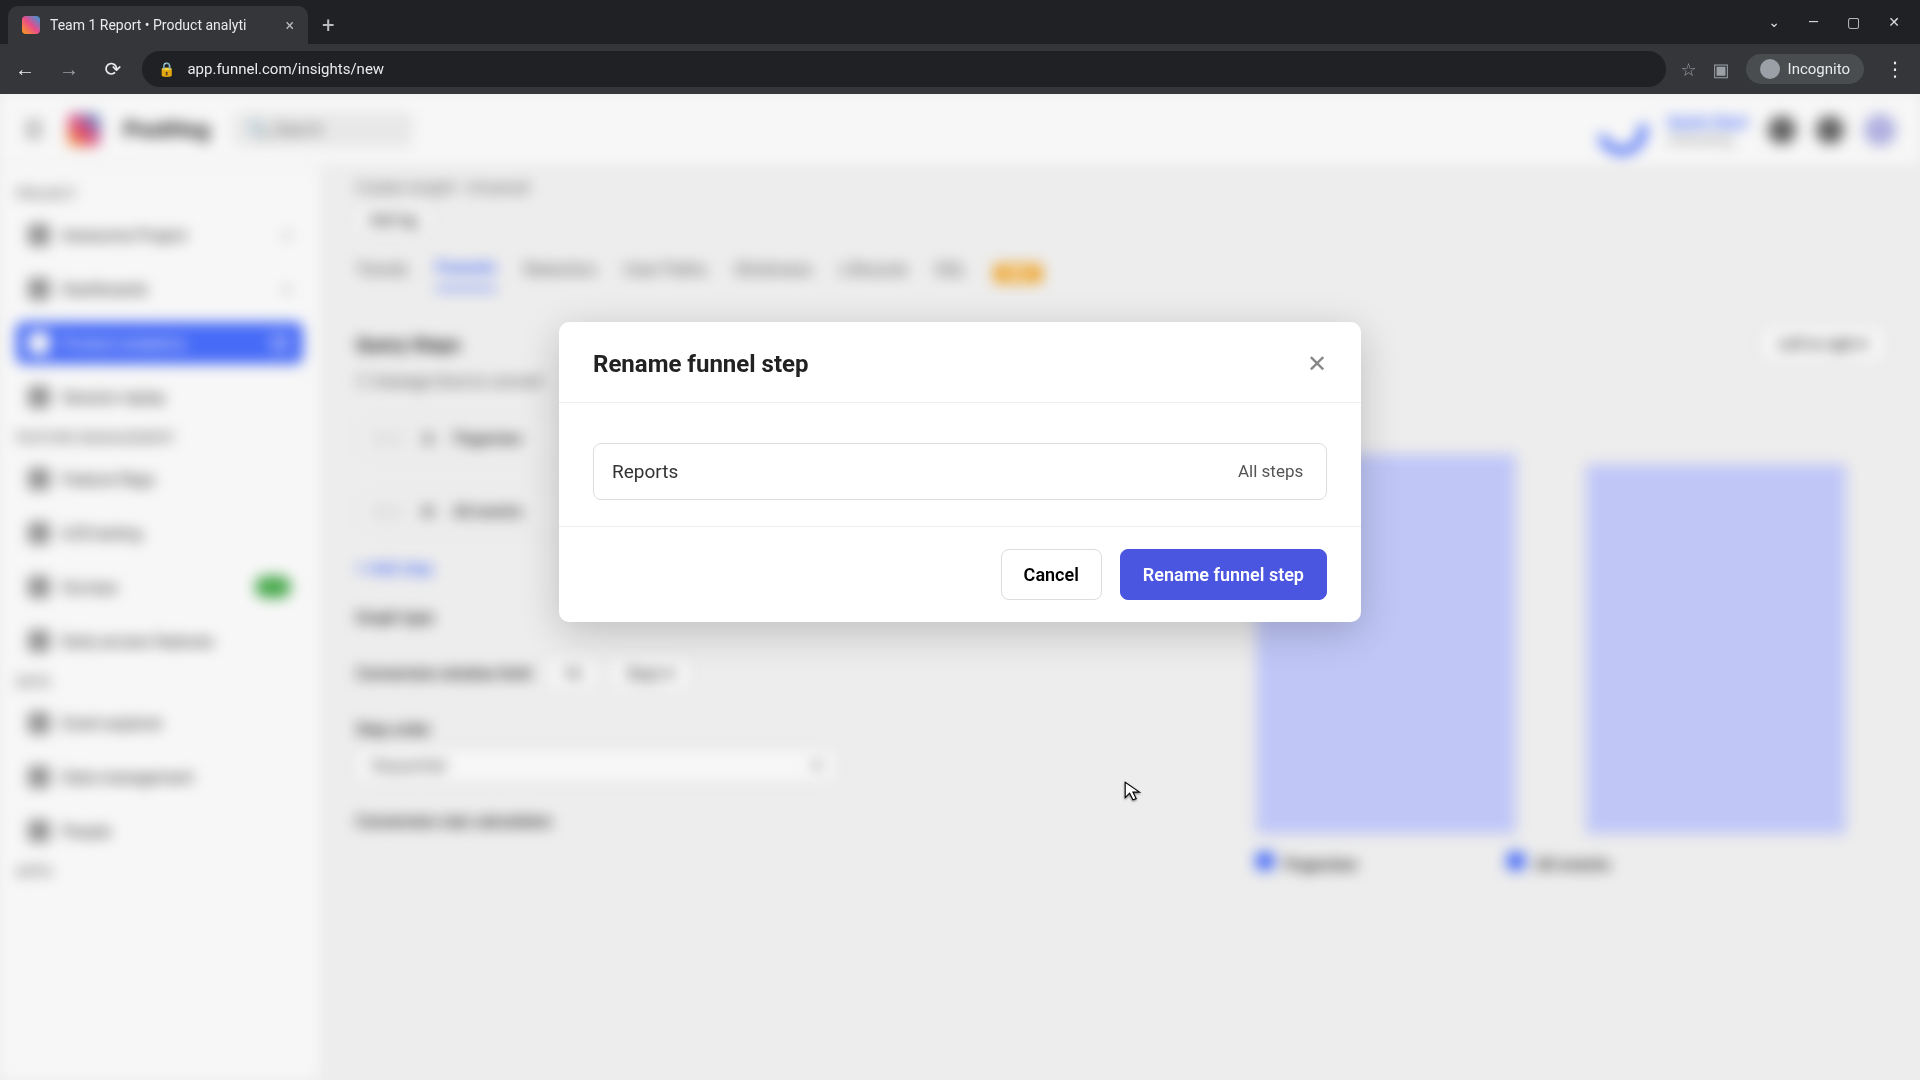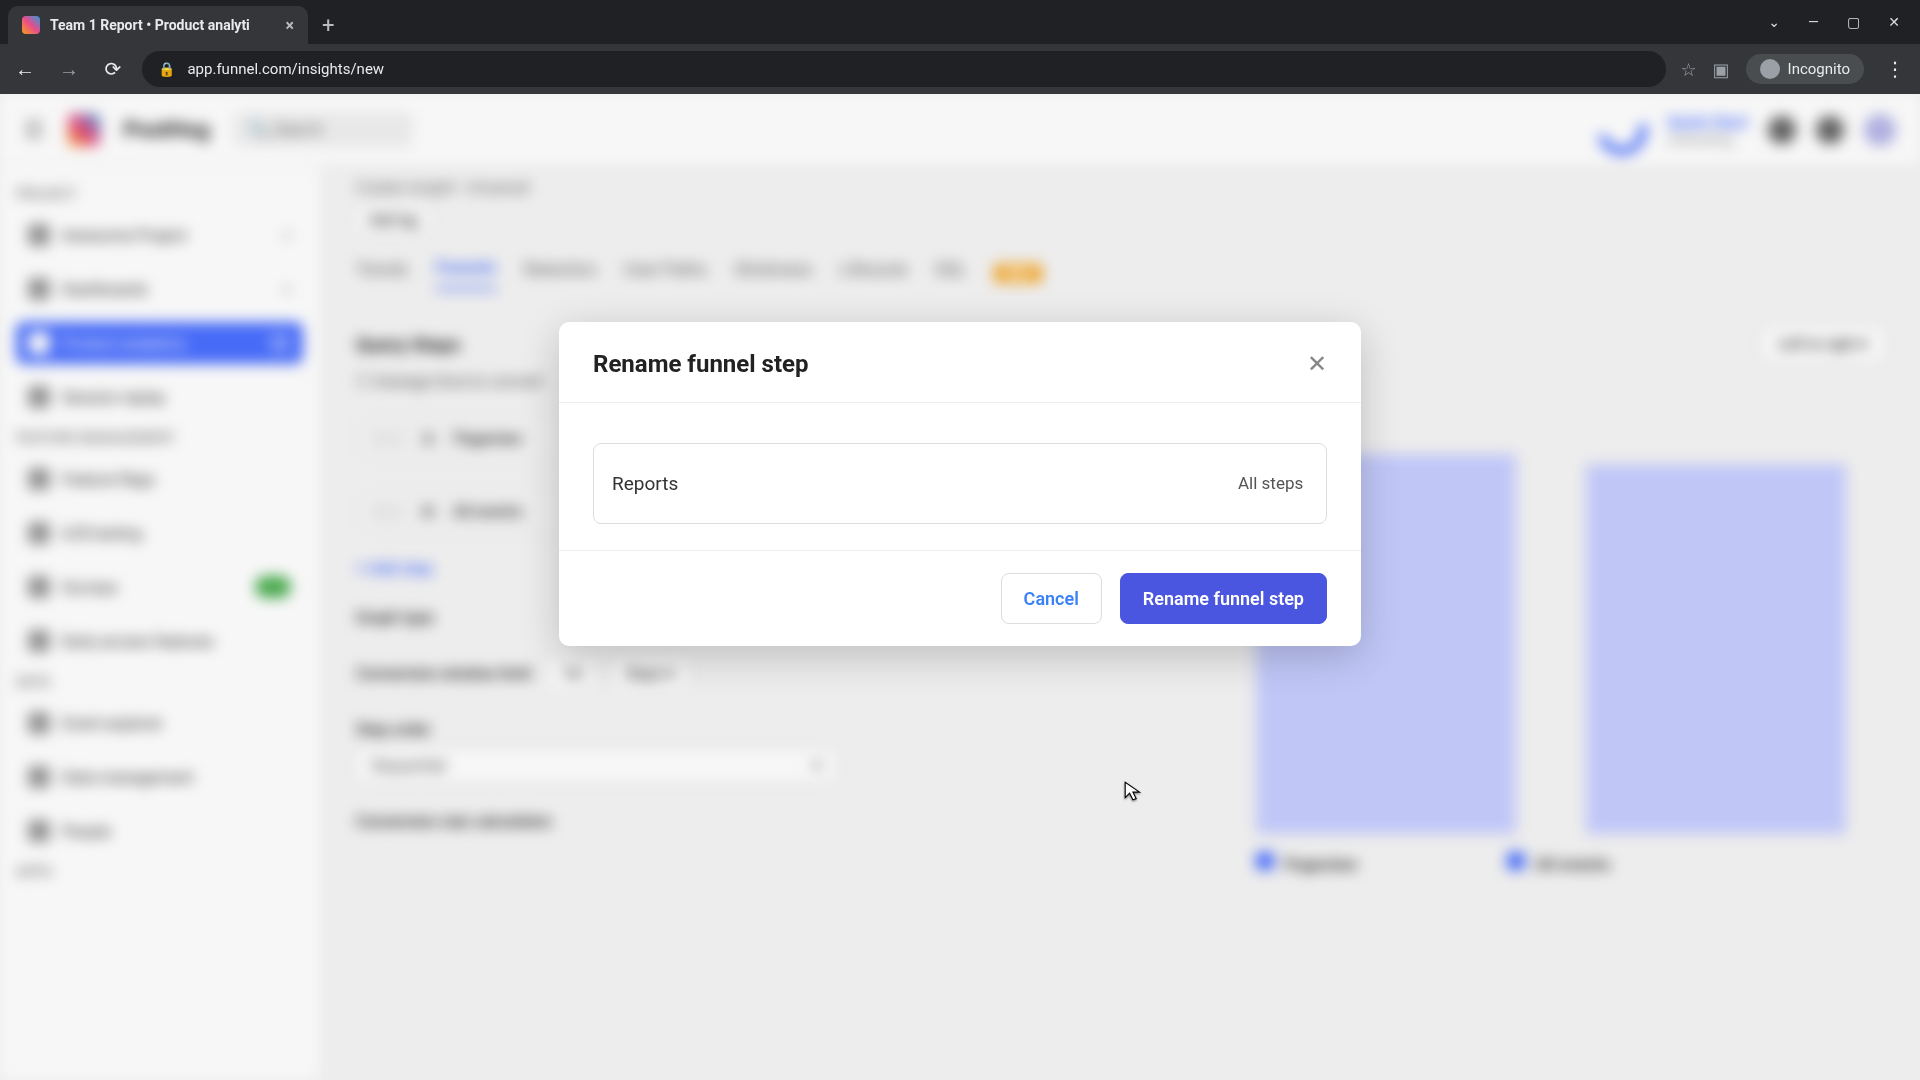--- a/index.html
+++ b/index.html
@@ -1,20 +1,20 @@
 <!DOCTYPE html>
 <html><head>
 <meta charset="utf-8">
 <style>
   * { margin: 0; padding: 0; box-sizing: border-box; font-family: -apple-system, BlinkMacSystemFont, "Segoe UI", Roboto, Helvetica, Arial, sans-serif; }
   html, body { width: 1920px; height: 1080px; overflow: hidden; background: #202124; }
 
   
   .browser-top { height: 44px; background: #202124; display: flex; align-items: flex-end; }
-  .tab { display: flex; align-items: center; background: #35363a; color: #e8eaed; height: 38px; border-radius: 10px 10px 0 0; padding: 0 14px; margin-left: 8px; width: 300px; font-size: 14px; gap: 10px; font-weight: bold; }
+  .tab { display: flex; align-items: center; background: #35363a; color: #e8eaed; height: 38px; border-radius: 10px 10px 0 0; padding: 0 14px; margin-left: 8px; width: 300px; font-size: 14px; gap: 10px; }
   .tab .favicon { width: 18px; height: 18px; background: linear-gradient(45deg,#f9a11b,#e94c89,#2d9cdb); border-radius: 4px; flex: none; }
   .tab .title { flex: 1; white-space: nowrap; overflow: hidden; text-overflow: ellipsis; }
   .tab .close { font-size: 16px; color: #bbb; cursor: pointer; }
   .new-tab { color: #bbb; font-size: 22px; padding: 0 14px; height: 38px; display:flex; align-items:center; cursor:pointer; }
   .win-ctrls { margin-left: auto; display: flex; gap: 28px; padding-right: 20px; color: #ddd; align-items: center; height: 44px; font-size: 14px; }
   .win-ctrls span { cursor: pointer; }
 
   .addr-bar { height: 50px; background: #35363a; display: flex; align-items: center; padding: 0 10px; gap: 14px; }
   .nav-btn { color: #9aa0a6; font-size: 20px; width: 30px; text-align: center; cursor:pointer; }
   .nav-btn.enabled { color: #e8eaed; }
@@ -72,26 +72,26 @@
 
   
   .overlay { position:absolute; inset:0; background: rgba(0,0,0,0.03); display:flex; align-items:flex-start; justify-content:center; padding-top: 228px; }
   .modal { width: 802px; background:#fff; border-radius:10px; box-shadow: 0 10px 40px rgba(0,0,0,0.2); padding: 0; }
   .modal-head { display:flex; align-items:center; padding: 28px 34px 24px; border-bottom:1px solid #eee; }
   .modal-title { font-size:24px; font-weight:700; color:#222; }
   .modal-close { margin-left:auto; font-size:24px; color:#888; cursor:pointer; }
   .modal-body { padding: 26px 34px; font-size:18px; color:#444; line-height:1.55; }
   .modal-body b { color:#222; font-weight:700; }
   .field-label { font-weight:700; font-size:18px; color:#222; margin-top:24px; display:block; }
-  .name-input-wrap { margin-top:14px; border:1px solid #ddd; border-radius:8px; display:flex; align-items:center; padding: 22px 18px; }
+  .name-input-wrap { margin-top:14px; border:1px solid #ddd; border-radius:8px; display:flex; align-items:center; padding: 10px 18px; }
   .name-input { border:none; outline:none; font-size:19px; color:#333; flex:1; padding: 6px 0; }
   .input-suffix { color:#555; font-size:17px; line-height:1.3; text-align:left; width:70px; }
   .modal-foot { border-top:1px solid #eee; padding: 22px 34px; display:flex; justify-content:flex-end; gap:18px; }
   .btn { padding: 14px 22px; border-radius:8px; font-size:18px; font-weight:600; cursor:pointer; }
-  .btn-cancel { background:#fff; border:1px solid #ddd; color:#3b82f6; }
+  .btn-cancel { background:#fff; border:1px solid #ddd; color:#000000; }
   .btn-primary { background:#4a55e0; border:1px solid #4a55e0; color:#fff; position:relative; }
 
   .cursor { position:absolute; width:22px; height:22px; pointer-events:none; }
   .cursor svg { filter: drop-shadow(0 1px 1px rgba(0,0,0,0.5)); }
 </style>
 </head>
 <body>
 
 <div class="browser-top">
   <div class="tab">

